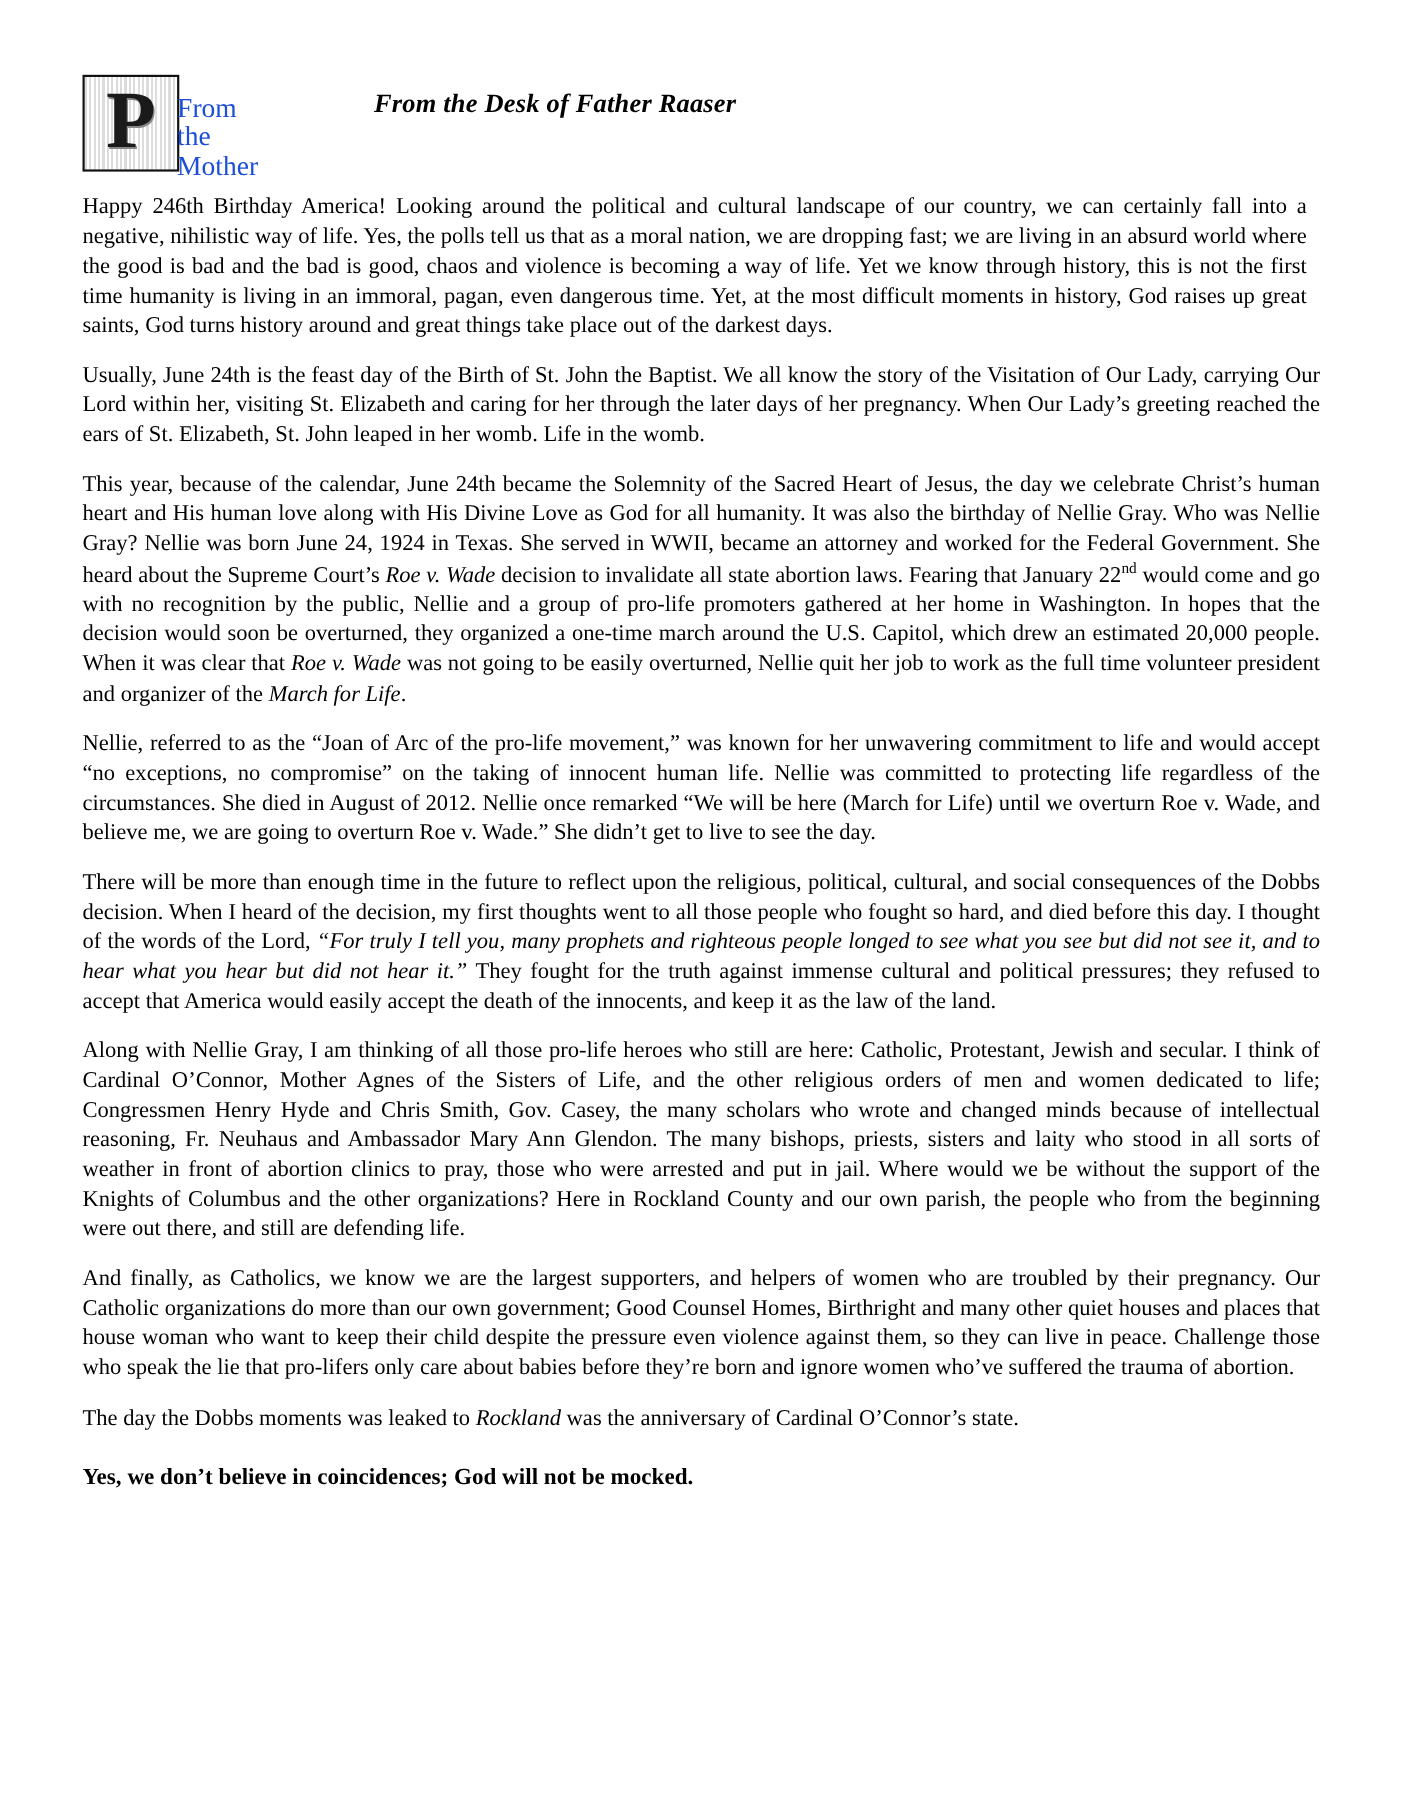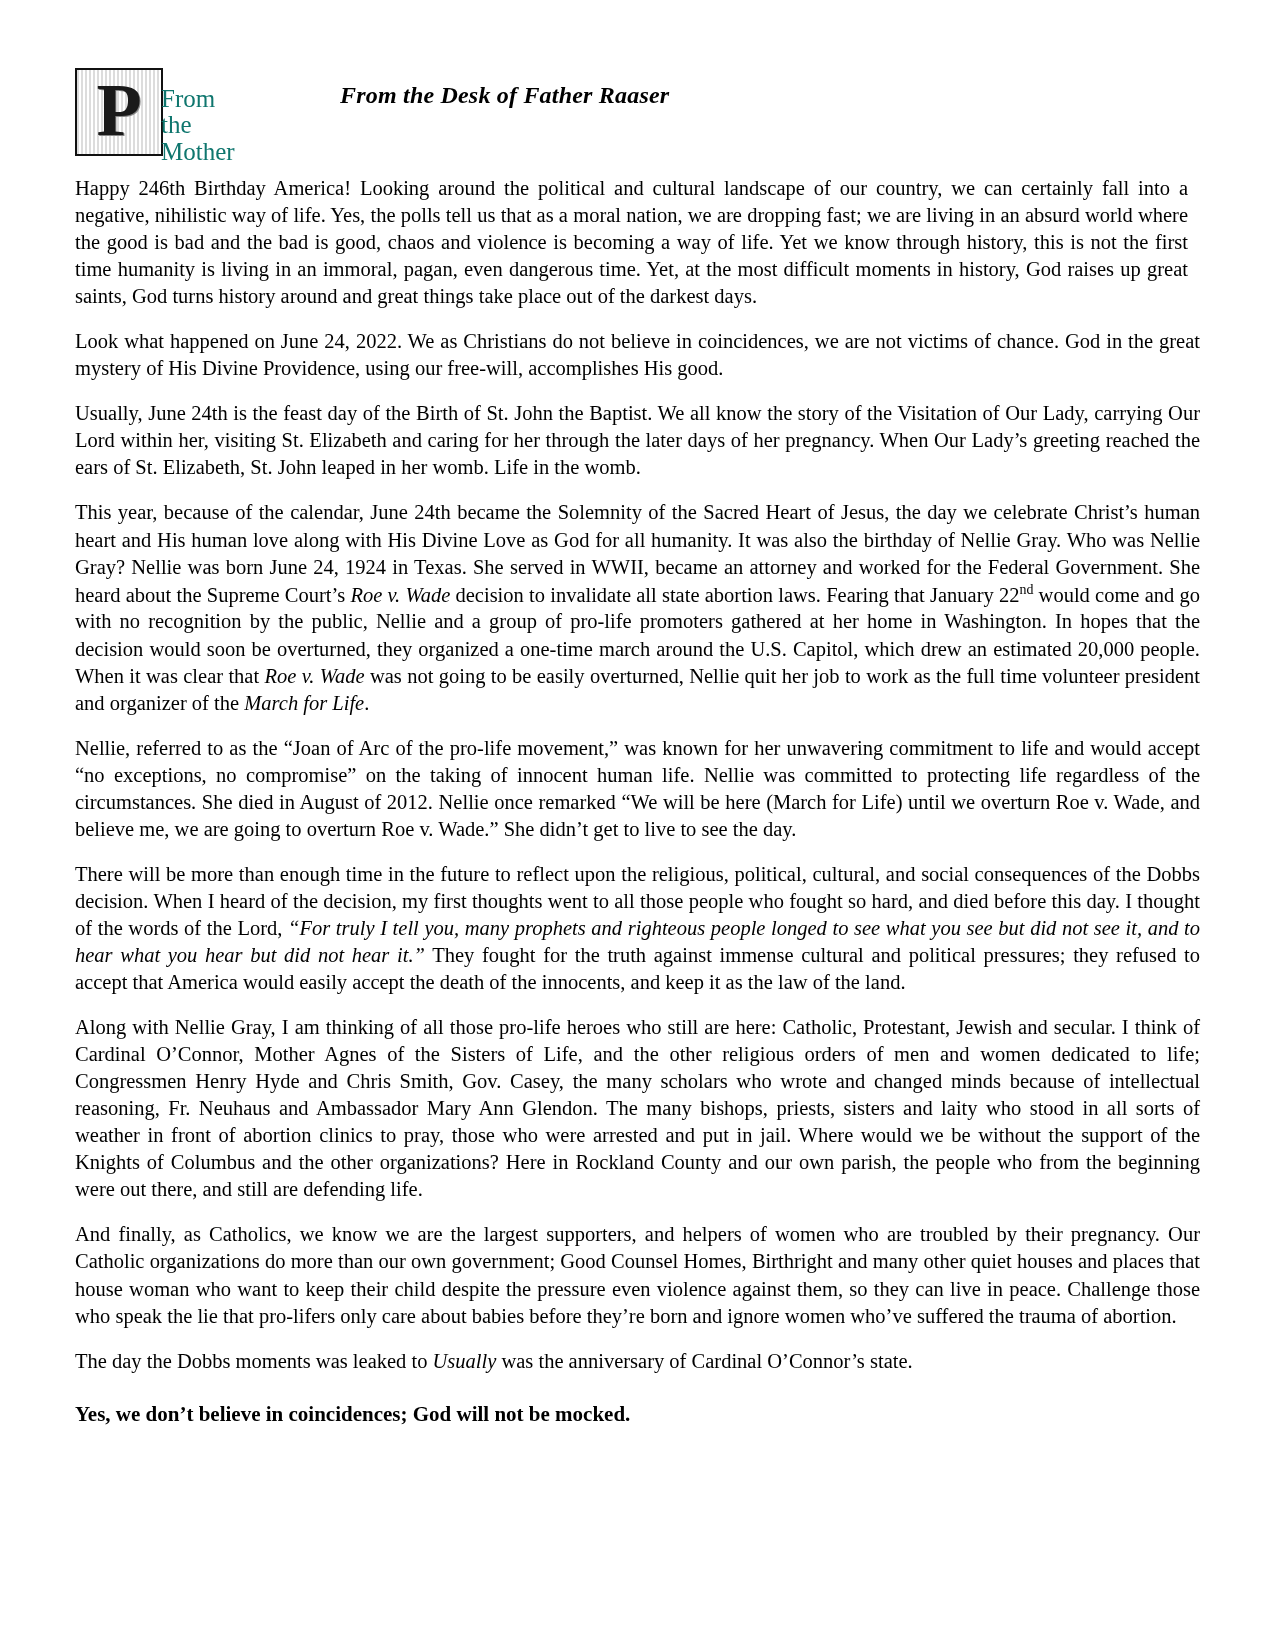--- a/index.html
+++ b/index.html
@@ -57,21 +57,21 @@
     text-shadow: 1px 1px 0 #888;
     margin-top: -4px;
   }
   .logo-words {
     position: absolute;
     left: 86px;
     top: 18px;
     font-family: "Liberation Serif", serif;
     font-size: 25px;
     line-height: 1.05;
-    color: #0f766e;
+    color: #1d4ed8;
   }
   .logo-words div { white-space: nowrap; }
   .desk-title {
     position: absolute;
     left: 265px;
     top: 22px;
     font-family: "Liberation Serif", serif;
     font-weight: bold;
     font-style: italic;
     font-size: 24px;
@@ -116,32 +116,31 @@
         <div>Mother</div>
       </div>
     </div>
     <div class="desk-title">From the Desk of Father Raaser</div>
   </div>
 
   <div class="body-text">
 
     <p class="para first-para">Happy 246th Birthday America! Looking around the political and cultural landscape of our country, we can certainly fall into a negative, nihilistic way of life. Yes, the polls tell us that as a moral nation, we are dropping fast; we are living in an absurd world where the good is bad and the bad is good, chaos and violence is becoming a way of life. Yet we know through history, this is not the first time humanity is living in an immoral, pagan, even dangerous time. Yet, at the most difficult moments in history, God raises up great saints, God turns history around and great things take place out of the darkest days.</p>
 
-    <p class="para">Look what happened on June 24, 2022. We as Christians do not believe in coincidences, we are not victims of chance. God in the great mystery of His Divine Providence, using our free-will, accomplishes His good.</p>
 
     <p class="para">Usually, June 24th is the feast day of the Birth of St. John the Baptist. We all know the story of the Visitation of Our Lady, carrying Our Lord within her, visiting St. Elizabeth and caring for her through the later days of her pregnancy. When Our Lady’s greeting reached the ears of St. Elizabeth, St. John leaped in her womb. Life in the womb.</p>
 
     <p class="para"><span>This year, because of the calendar, June 24th became the Solemnity of the Sacred Heart of Jesus, the day we celebrate Christ’s human heart and His human love along with His Divine Love as God for all humanity. It was also the birthday of Nellie Gray.  Who was Nellie Gray? Nellie was born June 24, 1924 in Texas.  She served in WWII, became an attorney and worked for the Federal Government. She heard about the Supreme Court’s </span><i>Roe v. Wade</i><span> decision to invalidate all state abortion laws. Fearing that January 22</span><sup>nd</sup><span> would come and go with no recognition by the public, Nellie and a group of pro-life promoters gathered at her home in Washington. In hopes that the decision would soon be overturned, they organized a one-time march around the U.S. Capitol, which drew an estimated 20,000 people. When it was clear that </span><i>Roe v. Wade</i><span> was not going to be easily overturned, Nellie quit her job to work as the full time volunteer president and organizer of the </span><i>March for Life</i><span>.</span></p>
 
     <p class="para">Nellie, referred to as the “Joan of Arc of the pro-life movement,” was known for her unwavering commitment to life and would accept “no exceptions, no compromise” on the taking of innocent human life. Nellie was committed to protecting life regardless of the circumstances. She died in August of 2012.  Nellie once remarked “We will be here (March for Life) until we overturn Roe v. Wade, and believe me, we are going to overturn Roe v. Wade.” She didn’t get to live to see the day.</p>
 
     <p class="para"><span>There will be more than enough time in the future to reflect upon the religious, political, cultural, and social consequences of the Dobbs decision. When I heard of the decision, my first thoughts went to all those people who fought so hard, and died before this day. I thought of the words of the Lord, </span><i>“For truly I tell you, many prophets and righteous people longed to see what you see but did not see it, and to hear what you hear but did not hear it.”</i><span> They fought for the truth against immense cultural and political pressures; they refused to accept that America would easily accept the death of the innocents, and keep it as the law of the land.</span></p>
 
     <p class="para">Along with Nellie Gray, I am thinking of all those pro-life heroes who still are here: Catholic, Protestant, Jewish and secular. I think of Cardinal O’Connor, Mother Agnes of the Sisters of Life, and the other religious orders of men and women dedicated to life; Congressmen Henry Hyde and Chris Smith, Gov. Casey, the many scholars who wrote and changed minds because of intellectual reasoning, Fr. Neuhaus and Ambassador Mary Ann Glendon. The many bishops, priests, sisters and laity who stood in all sorts of weather in front of abortion clinics to pray, those who were arrested and put in jail. Where would we be without the support of the Knights of Columbus and the other organizations? Here in Rockland County and our own parish, the people who from the beginning were out there, and still are defending life.</p>
 
     <p class="para">And finally, as Catholics, we know we are the largest supporters, and helpers of women who are troubled by their pregnancy. Our Catholic organizations do more than our own government; Good Counsel Homes, Birthright and many other quiet houses and places that house woman who want to keep their child despite the pressure even violence against them, so they can live in peace. Challenge those who speak the lie that pro-lifers only care about babies before they’re born and ignore women who’ve suffered the trauma of abortion.</p>
 
-    <p class="para"><span>The day the Dobbs moments was leaked to </span><i>Usually</i><span> was the anniversary of Cardinal O’Connor’s state.</span></p>
+    <p class="para"><span>The day the Dobbs moments was leaked to </span><i>Rockland</i><span> was the anniversary of Cardinal O’Connor’s state.</span></p>
 
     <div class="closing">Yes, we don’t believe in coincidences; God will not be mocked.</div>
 
   </div>
 </div>
 
 </body></html>

